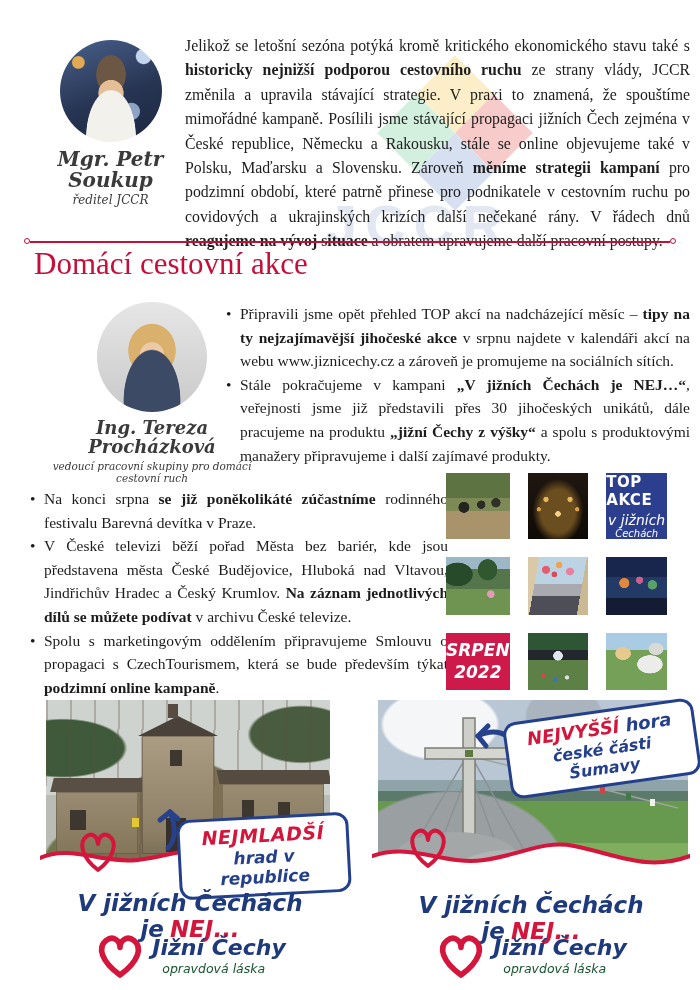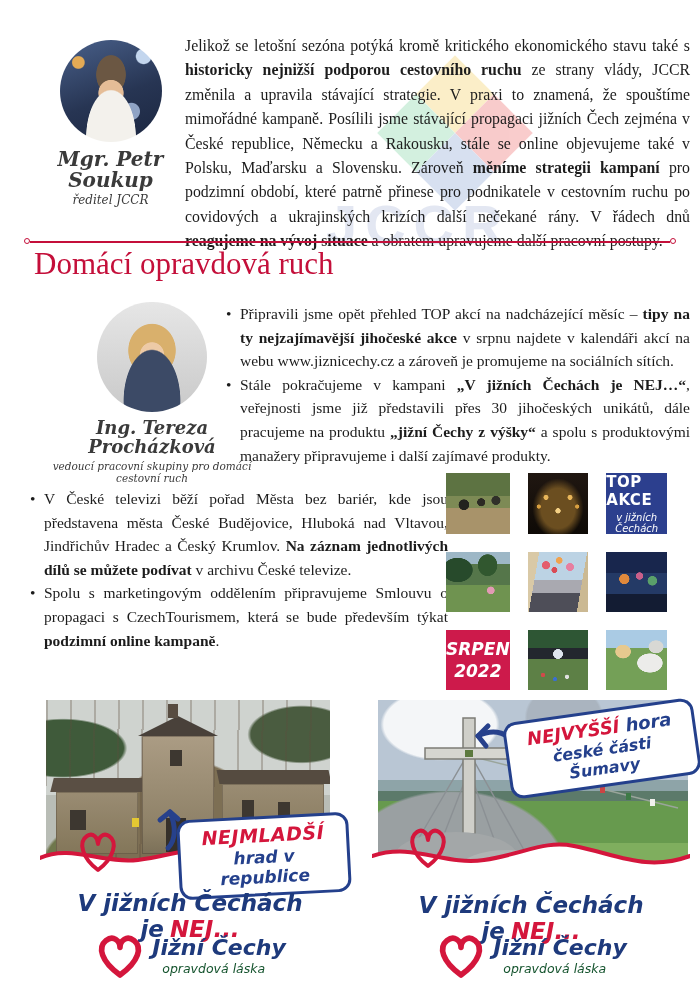--- a/index.html
+++ b/index.html
@@ -62,21 +62,21 @@
   .bullets-right{position:absolute;left:224px;top:302px;width:466px;}
   .bullets-left{position:absolute;left:28px;top:487px;width:420px;}
 
   
   .collage{position:absolute;left:446px;top:473px;width:221px;height:217px;
       display:grid;grid-template-columns:repeat(3,1fr);grid-template-rows:repeat(3,1fr);gap:18px;}
   .tile{width:100%;height:100%;}
   .tile-top{background:#2c3f8e;color:#fff;display:flex;flex-direction:column;align-items:center;
       justify-content:center;font-family:"DejaVu Sans",sans-serif;}
   .tile-top .l1{font-weight:bold;font-size:15px;letter-spacing:.5px;}
-  .tile-top .l2{font-style:italic;font-size:10px;margin-top:3px;}
+  .tile-top .l2{font-style:italic;font-size:14px;margin-top:3px;}
   .tile-top .l3{font-style:italic;font-size:10px;}
   .tile-month{background:#cd1a4b;color:#fff;display:flex;flex-direction:column;align-items:center;
       justify-content:center;font-family:"DejaVu Sans",sans-serif;font-weight:bold;}
   .tile-month .l1{font-size:17px;font-style:italic;}
   .tile-month .l2{font-size:17px;font-style:italic;margin-top:2px;}
   .t1{background:
        radial-gradient(circle at 28% 52%, #23231f 0 9%, transparent 10%),
        radial-gradient(circle at 55% 48%, #2c2a24 0 8%, transparent 9%),
        radial-gradient(circle at 78% 45%, #30302a 0 7%, transparent 8%),
        linear-gradient(180deg,#5d7342 0 38%,#7d8a55 38% 58%,#a8936a 58% 100%);}
@@ -195,34 +195,35 @@
   <div class="wm-text">JCCR</div>
 
   <div class="profile profile1">
     <div class="avatar avatar-petr"></div>
     <div class="p-name">Mgr. Petr Soukup</div>
     <div class="p-role">ředitel JCCR</div>
   </div>
   <p class="intro">Jelikož se letošní sezóna potýká kromě kritického ekonomického stavu také s <b>historicky nejnižší podporou cestovního ruchu</b> ze strany vlády, JCCR změnila a upravila stávající strategie. V praxi to znamená, že spouštíme mimořádné kampaně. Posílili jsme stávající propagaci jižních Čech zejména v České republice, Německu a Rakousku, stále se online objevujeme také v Polsku, Maďarsku a Slovensku. Zároveň <b>měníme strategii kampaní</b> pro podzimní období, které patrně přinese pro podnikatele v cestovním ruchu po covidových a ukrajinských krizích další nečekané rány. V řádech dnů <b>reagujeme na vývoj situace</b> a obratem upravujeme další pracovní postupy.</p>
 
   <div class="divider"></div>
-  <h1 class="section-title">Domácí opravdová ruch</h1>
+  <h1 class="section-title">Domácí cestovní akce</h1>
 
   <div class="profile profile2">
     <div class="avatar avatar-tereza"></div>
     <div class="p-name p-name2">Ing. Tereza Procházková</div>
     <div class="p-role p-role2">vedoucí pracovní skupiny pro domácí cestovní ruch</div>
   </div>
 
   <ul class="bullets bullets-right">
     <li>Připravili jsme opět přehled TOP akcí na nadcházející měsíc – <b>tipy na ty nejzajímavější jihočeské akce</b> v srpnu najdete v kalendáři akcí na webu www.jiznicechy.cz a zároveň je promujeme na sociálních sítích.</li>
     <li>Stále pokračujeme v kampani <b>„V jižních Čechách je NEJ…“</b>, veřejnosti jsme již představili přes 30 jihočeských unikátů, dále pracujeme na produktu <b>„jižní Čechy z výšky“</b> a spolu s produktovými manažery připravujeme i další zajímavé produkty.</li>
   </ul>
 
   <ul class="bullets bullets-left">
+    <li>Na konci srpna <b>se již poněkolikáté zúčastníme</b> rodinného festivalu Barevná devítka v Praze.</li>
     <li>V České televizi běží pořad Města bez bariér, kde jsou představena města České Budějovice, Hluboká nad Vltavou, Jindřichův Hradec a Český Krumlov. <b>Na záznam jednotlivých dílů se můžete podívat</b> v archivu České televize.</li>
     <li>Spolu s marketingovým oddělením připravujeme Smlouvu o propagaci s CzechTourismem, která se bude především týkat <b>podzimní online kampaně</b>.</li>
   </ul>
 
   <div class="collage">
     <div class="tile t1"></div>
     <div class="tile t2"></div>
     <div class="tile tile-top">
       <span class="l1">TOP AKCE</span>
       <span class="l2">v jižních</span>

